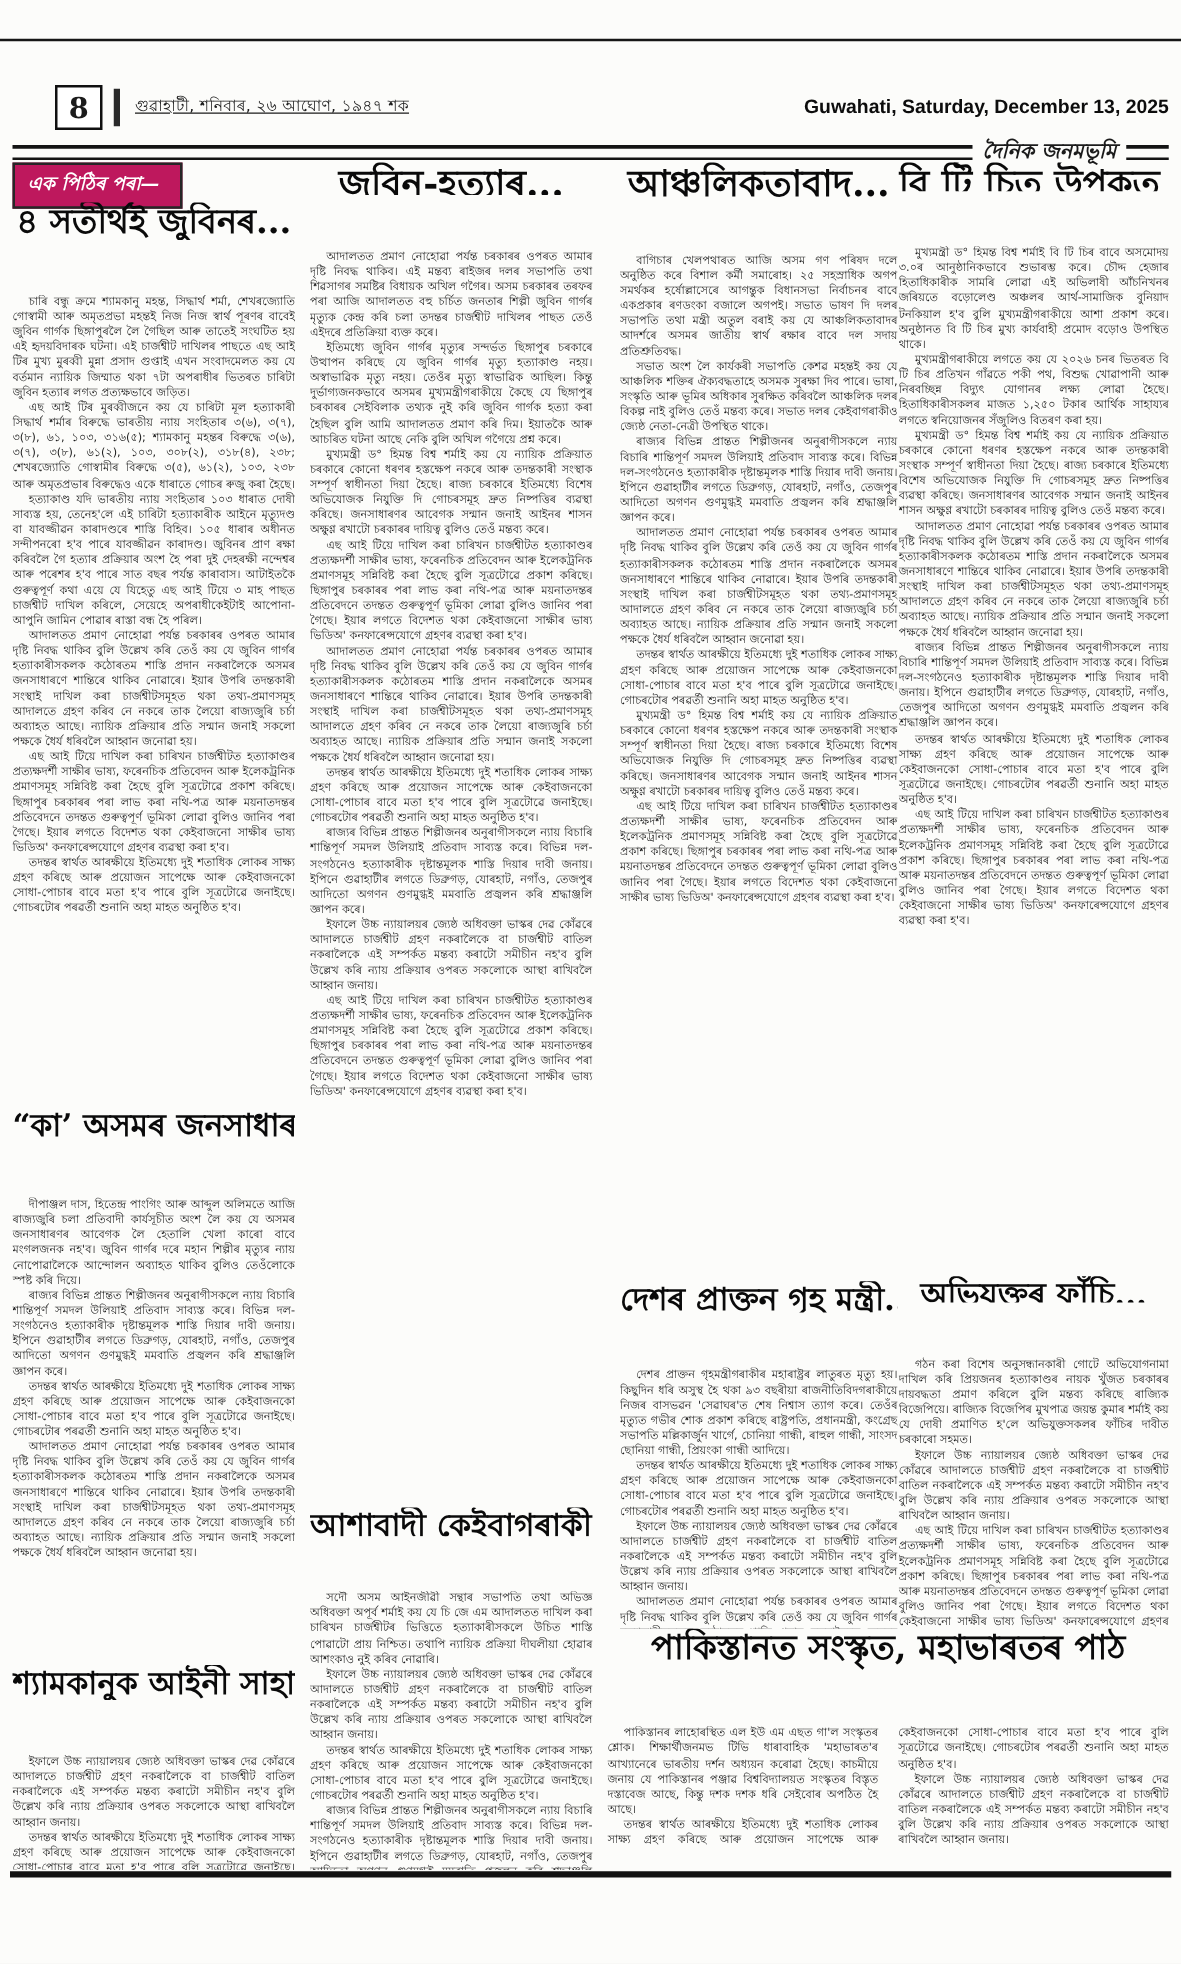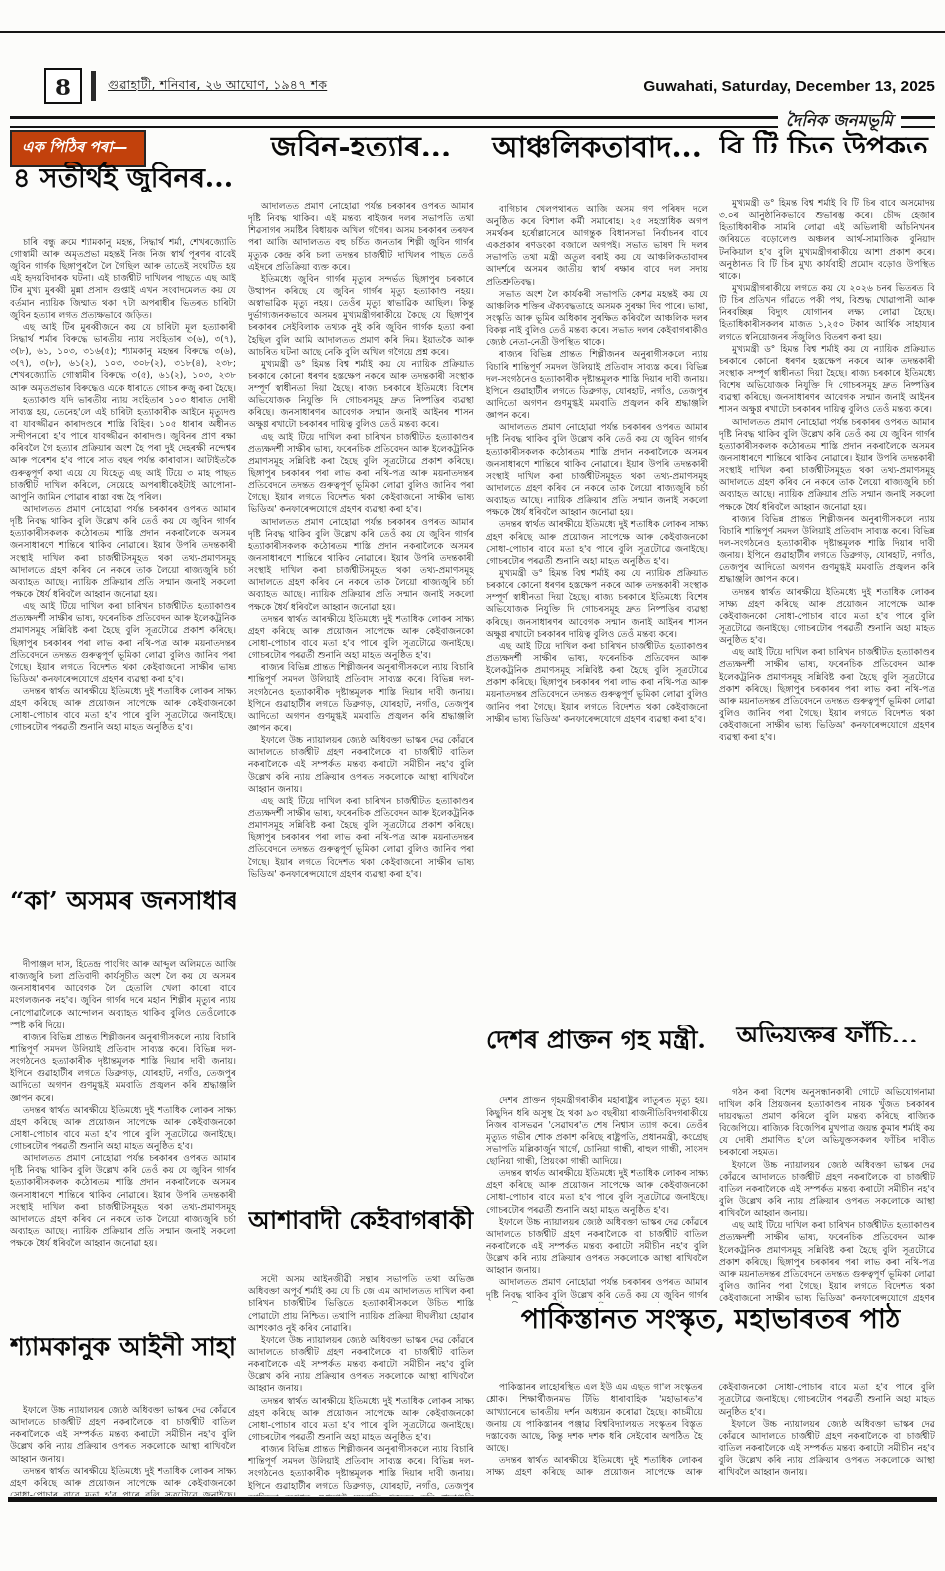--- a/index.html
+++ b/index.html
@@ -19,25 +19,25 @@
   .mastrow{position:absolute;left:10px;right:10px;top:108px;display:flex;align-items:center;}
   .drule{height:7px;border-top:3px solid #141414;border-bottom:2px solid #141414;}
   .drule.left{flex:1;}
   .drule.right{width:34px;}
   .mast{font-weight:bold;font-size:16.5px;margin:0 8px;white-space:nowrap;font-style:italic;}
 
   
   .col{position:absolute;top:130px;display:flex;flex-direction:column;}
   #col1{left:10px;width:226px;height:1366px;}
   #col2{left:248px;width:226px;height:1366px;}
-  #col3{left:486px;width:222px;height:1173px;}
+  #col3{left:496px;width:222px;height:1173px;}
   #col4{left:719px;width:216px;height:1173px;}
 
   .kickwrap{height:30px;margin-bottom:2px;}
-  .kicker{display:inline-block;background:#c2410c;color:#fff;font-style:italic;font-weight:bold;
+  .kicker{display:inline-block;background:#be185d;color:#fff;font-style:italic;font-weight:bold;
           font-size:15px;padding:3px 16px 5px 10px;border:2px solid #262626;}
 
   .hl{font-family:"DejaVu Serif",serif;font-weight:bold;text-align:center;line-height:1.05;
       color:#0a0a0a;margin:0;padding:2px 0 4px 0;white-space:nowrap;overflow:hidden;}
   .hl.xl{font-size:29px;}
   .hl.lg{font-size:27px;}
   .hl.md{font-size:25px;}
 
   .bodyblock{flex:0 0 auto;overflow:hidden;text-align:justify;font-size:9px;line-height:1.35;color:#1d1d1d;margin-top:44px;}
   .bodyblock.fill{flex:1 1 auto;}

